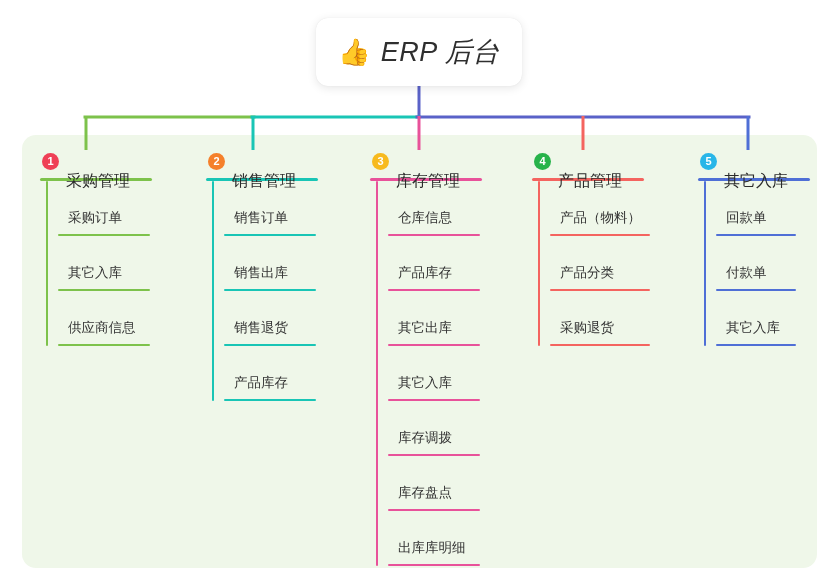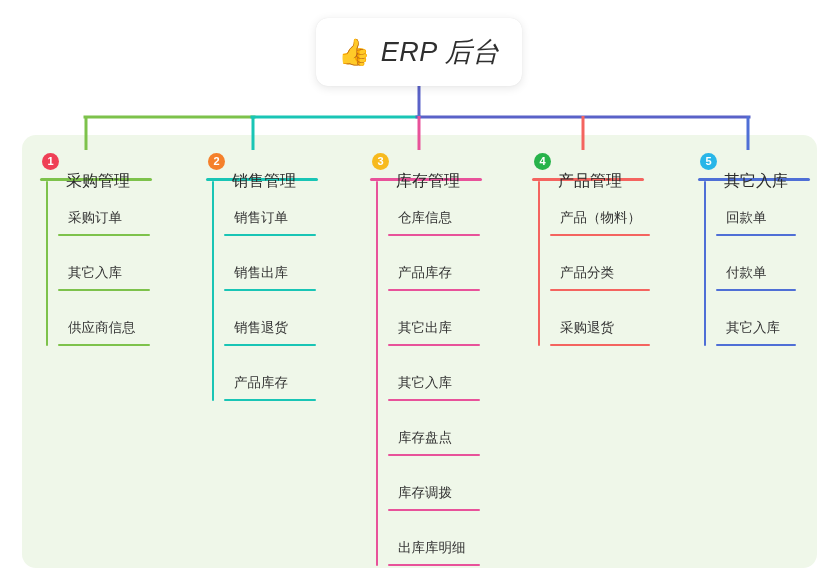--- a/index.html
+++ b/index.html
@@ -236,25 +236,25 @@
           </div>
           <div class="item">
             <span class="item-label">其它出库</span>
             <div class="item-rule" style="background: rgb(232, 82, 154); width: 92px;"></div>
           </div>
           <div class="item">
             <span class="item-label">其它入库</span>
             <div class="item-rule" style="background: rgb(232, 82, 154); width: 92px;"></div>
           </div>
           <div class="item">
+            <span class="item-label">库存调拨</span>
+            <div class="item-rule" style="background: rgb(232, 82, 154); width: 92px;"></div>
+          </div>
+          <div class="item">
             <span class="item-label">库存盘点</span>
-            <div class="item-rule" style="background: rgb(232, 82, 154); width: 92px;"></div>
-          </div>
-          <div class="item">
-            <span class="item-label">库存调拨</span>
             <div class="item-rule" style="background: rgb(232, 82, 154); width: 92px;"></div>
           </div>
           <div class="item">
             <span class="item-label">出库库明细</span>
             <div class="item-rule" style="background: rgb(232, 82, 154); width: 92px;"></div>
           </div>
         </div>
       </div>
       <div class="column" style="left: 532px;">
         <div class="col-head">

